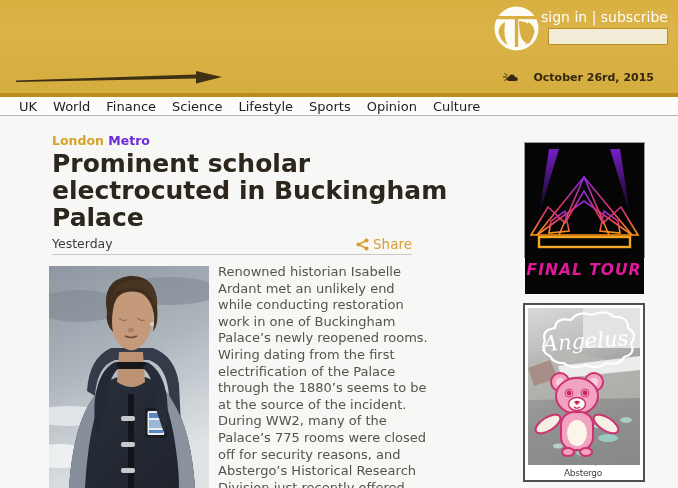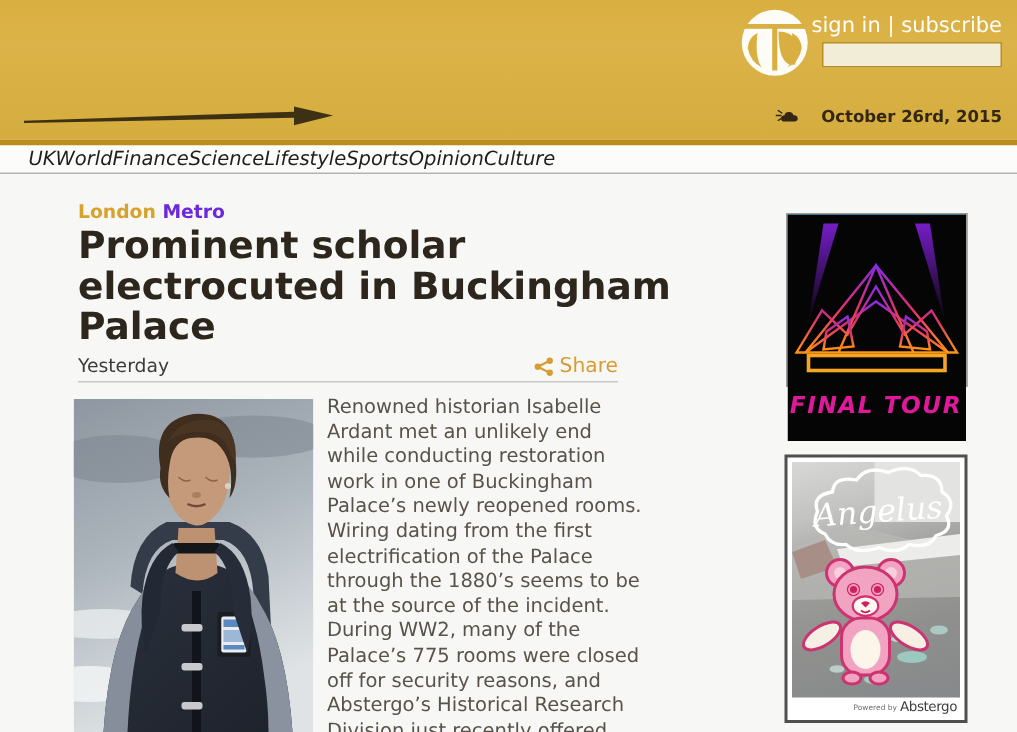--- a/index.html
+++ b/index.html
@@ -11,28 +11,28 @@
     background:linear-gradient(180deg,#d9af41 0%,#dcb348 30%,#d5ac3e 100%); }
   .site-title { position:absolute; left:13px; top:36px; font-size:33px; color:#faf8f1; letter-spacing:0.5px; }
   .title-arrow { position:absolute; left:16px; top:68px; }
   .logo { position:absolute; left:493px; top:5px; }
   .account-links { position:absolute; right:10px; top:9px; color:#fdfdf9; font-size:14px; white-space:nowrap; }
   .account-links span { cursor:pointer; }
   .search-wrap { position:absolute; right:10px; top:28px; width:120px; height:17px;
     background:#f2edd6; border:1px solid #b98f24; display:flex; align-items:center; }
   .search-input { flex:1; border:none; background:transparent; height:13px; font-size:11px; outline:none; padding:0 2px; }
   .search-icon { width:14px; height:14px; margin-right:1px; cursor:pointer; }
-  .date-row { position:absolute; right:10px; top:71px; display:flex; align-items:flex-end; gap:13px; }
+  .date-row { position:absolute; right:24px; top:71px; display:flex; align-items:flex-end; gap:13px; }
   .date-text { font-size:11px; font-weight:bold; color:#33270f; }
 
   .gold-rule { position:absolute; top:93px; left:0; width:678px; height:4px; background:#bb8d1e; }
 
   
   .nav-bar { position:absolute; top:97px; left:0; width:678px; height:19px; background:#fcfcfb;
-    border-bottom:1px solid #b3b3b3; display:flex; align-items:center; padding-left:19px;font-style:italic; }
+    border-bottom:1px solid #b3b3b3; display:flex; align-items:center; gap:16px; padding-left:19px; }
   .nav-item { font-size:13px; color:#1e1e1e; cursor:pointer; line-height:19px; }
 
   
   .kicker { position:absolute; left:52px; top:133px; font-size:12.5px; font-weight:bold; }
   .kicker .section { color:#d6a22a; }
   .kicker .subsection { color:#6d28d9; }
   .headline { position:absolute; left:52px; top:150px; width:398px; font-size:25px; line-height:27px;
     font-weight:bold; color:#2c261c; }
   .meta-row { position:absolute; left:52px; top:236px; width:360px; height:16px; }
   .timestamp { position:absolute; left:0; top:0; font-size:12.5px; color:#3c3c3c; }
@@ -45,21 +45,21 @@
     line-height:16.6px; color:#57534a; }
   .article-body p { margin:0; }
 
   
   .ad-final-tour { position:absolute; left:524px; top:142px; width:121px; height:116px;
     background:#0ea5e9; border:1px solid #9a9a9a; cursor:pointer; }
   .ad-angelus { position:absolute; left:523px; top:303px; width:122px; height:179px;
     background:#ffffff; border:2px solid #4f4f4f; cursor:pointer; padding:3px; }
   .angelus-inner { position:relative; width:100%; height:157px; overflow:hidden;
     background:linear-gradient(165deg,#d8d8d6 0%,#c2c2c0 22%,#9d9d9b 45%,#8f908e 70%,#86888a 100%); }
-  .angelus-brand { height:13px; display:flex; align-items:center; justify-content:flex-end; gap:2px; padding-right:2px; }
+  .angelus-brand { height:13px; display:flex; align-items:center; justify-content:flex-end; gap:2px; padding-right:2px;flex-direction:column; }
   .powered-by { font-size:5px; color:#6d6d6d; }
   .brand-name { font-size:9px; color:#3f3f3f; letter-spacing:-0.3px; }
 </style>
 </head>
 <body>
 
 <div class="page">
 
   <div class="masthead">
 

